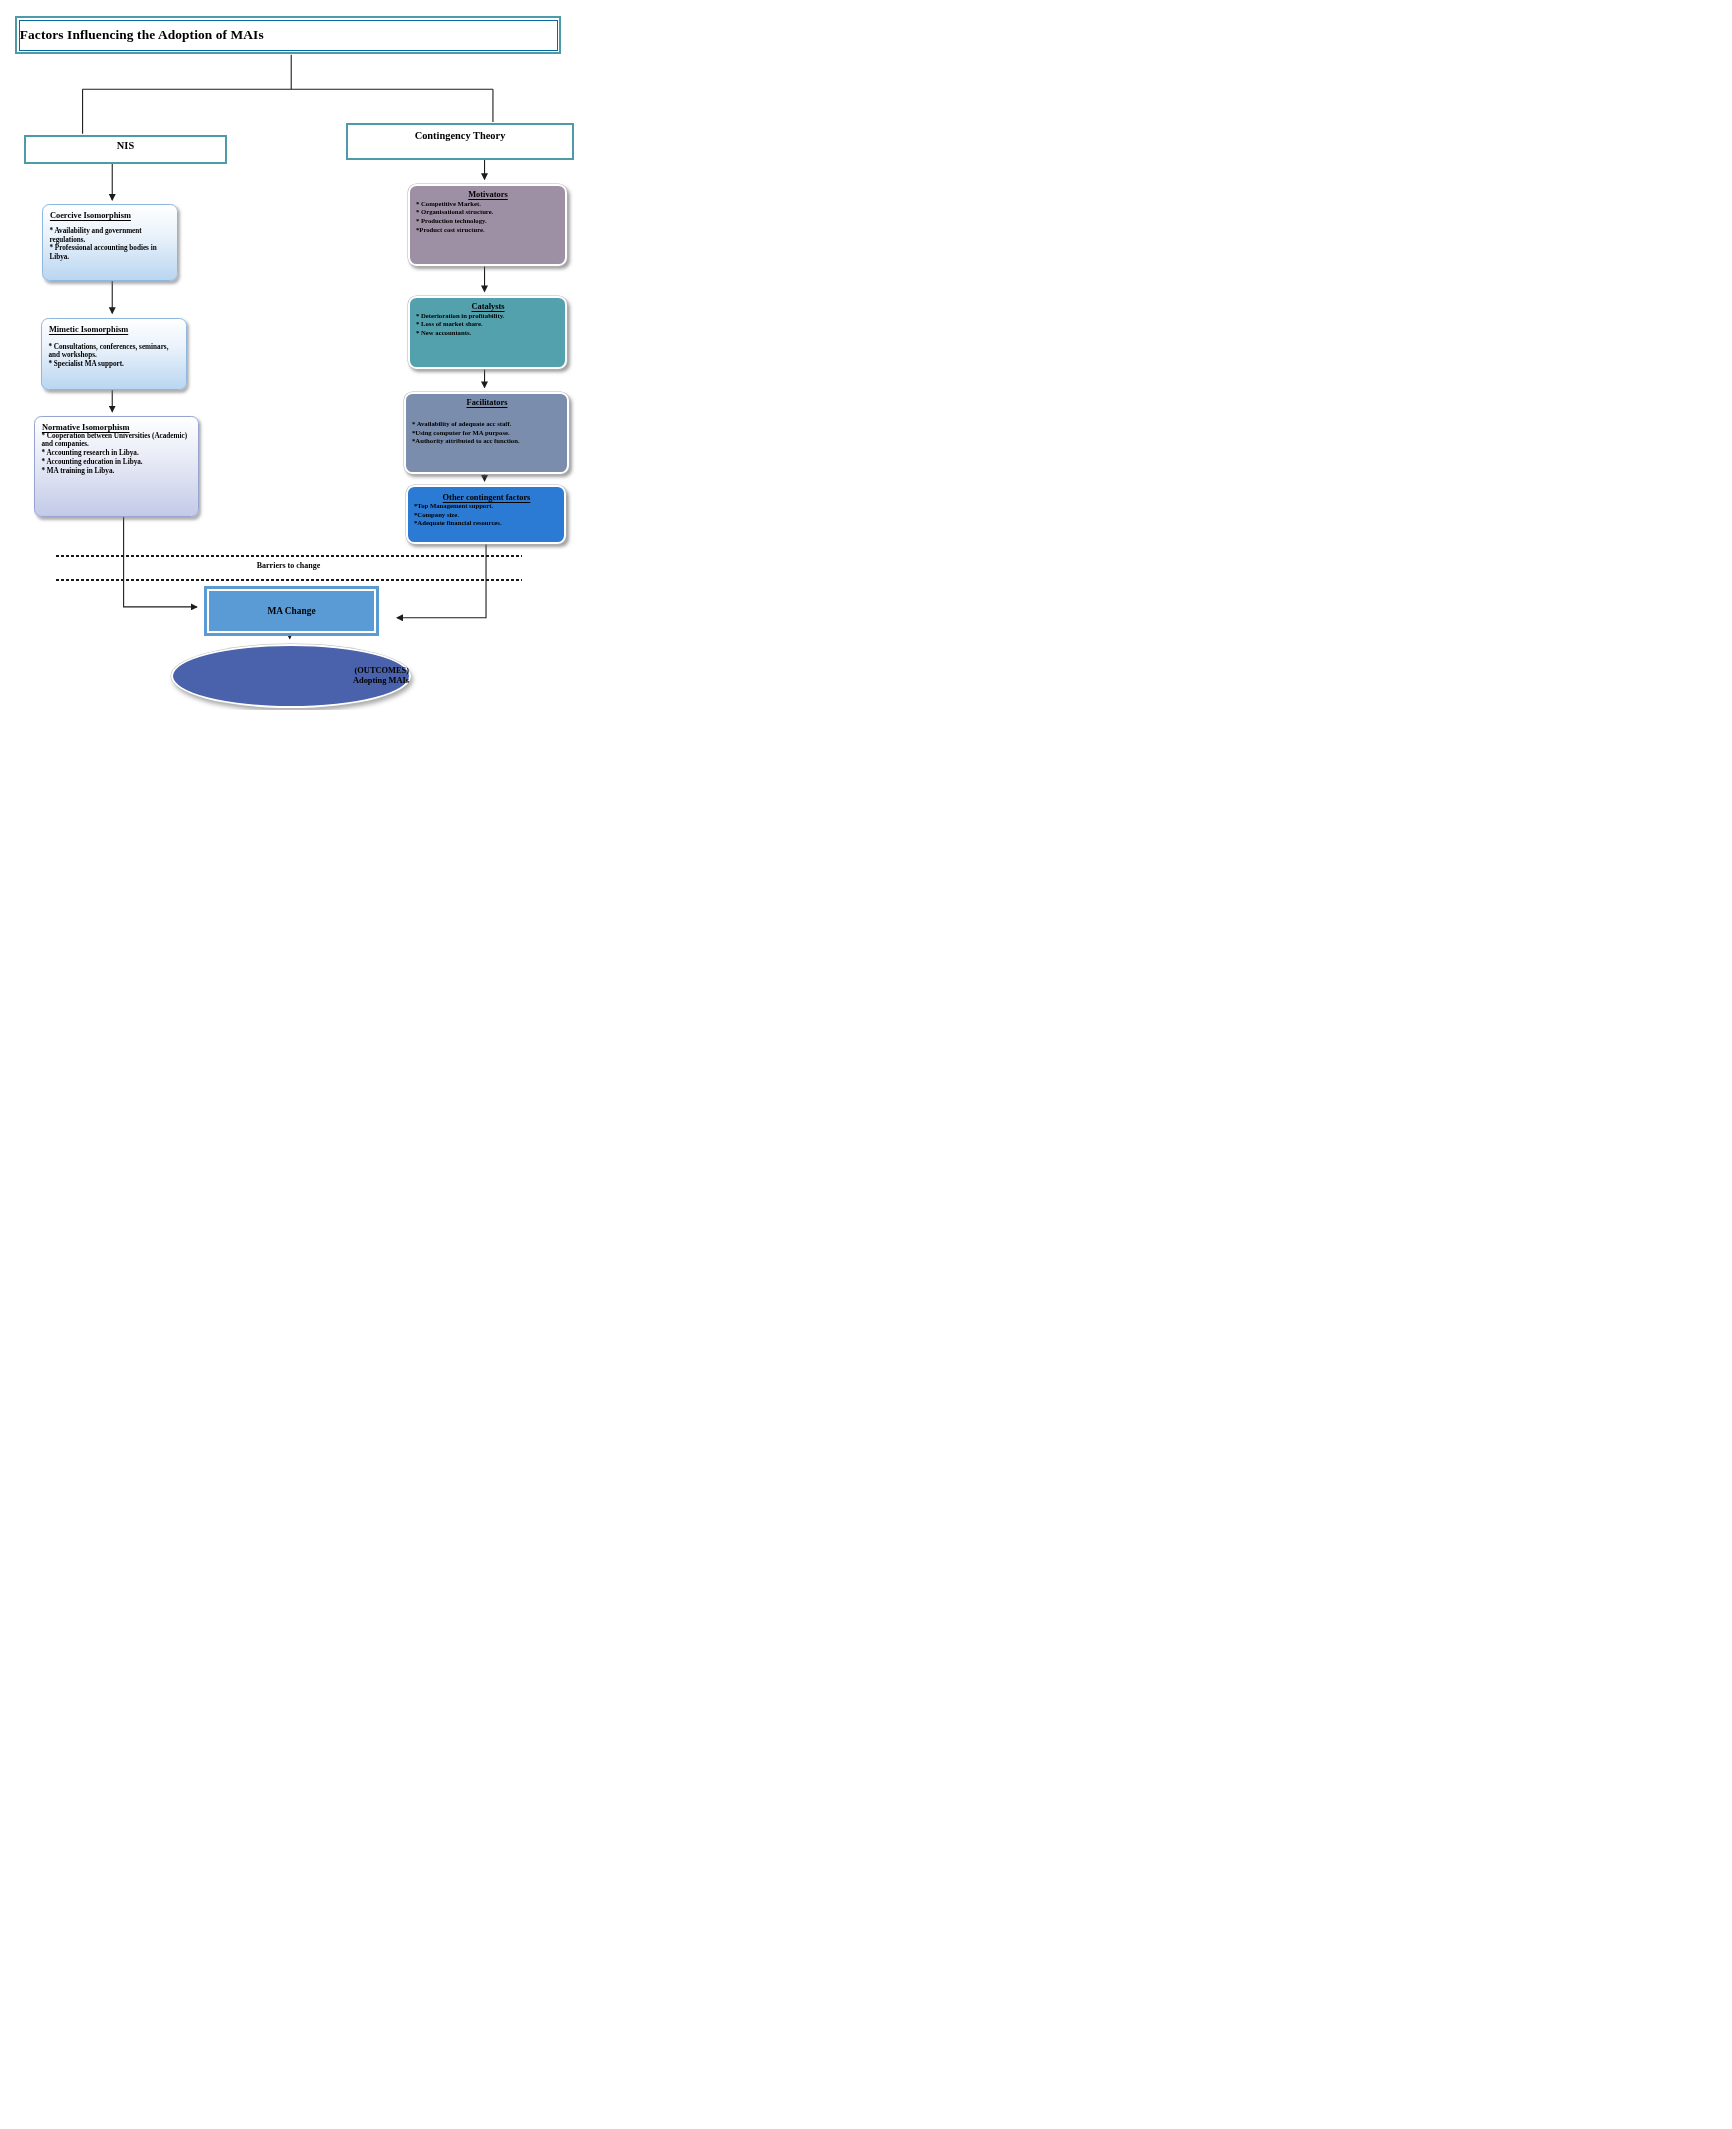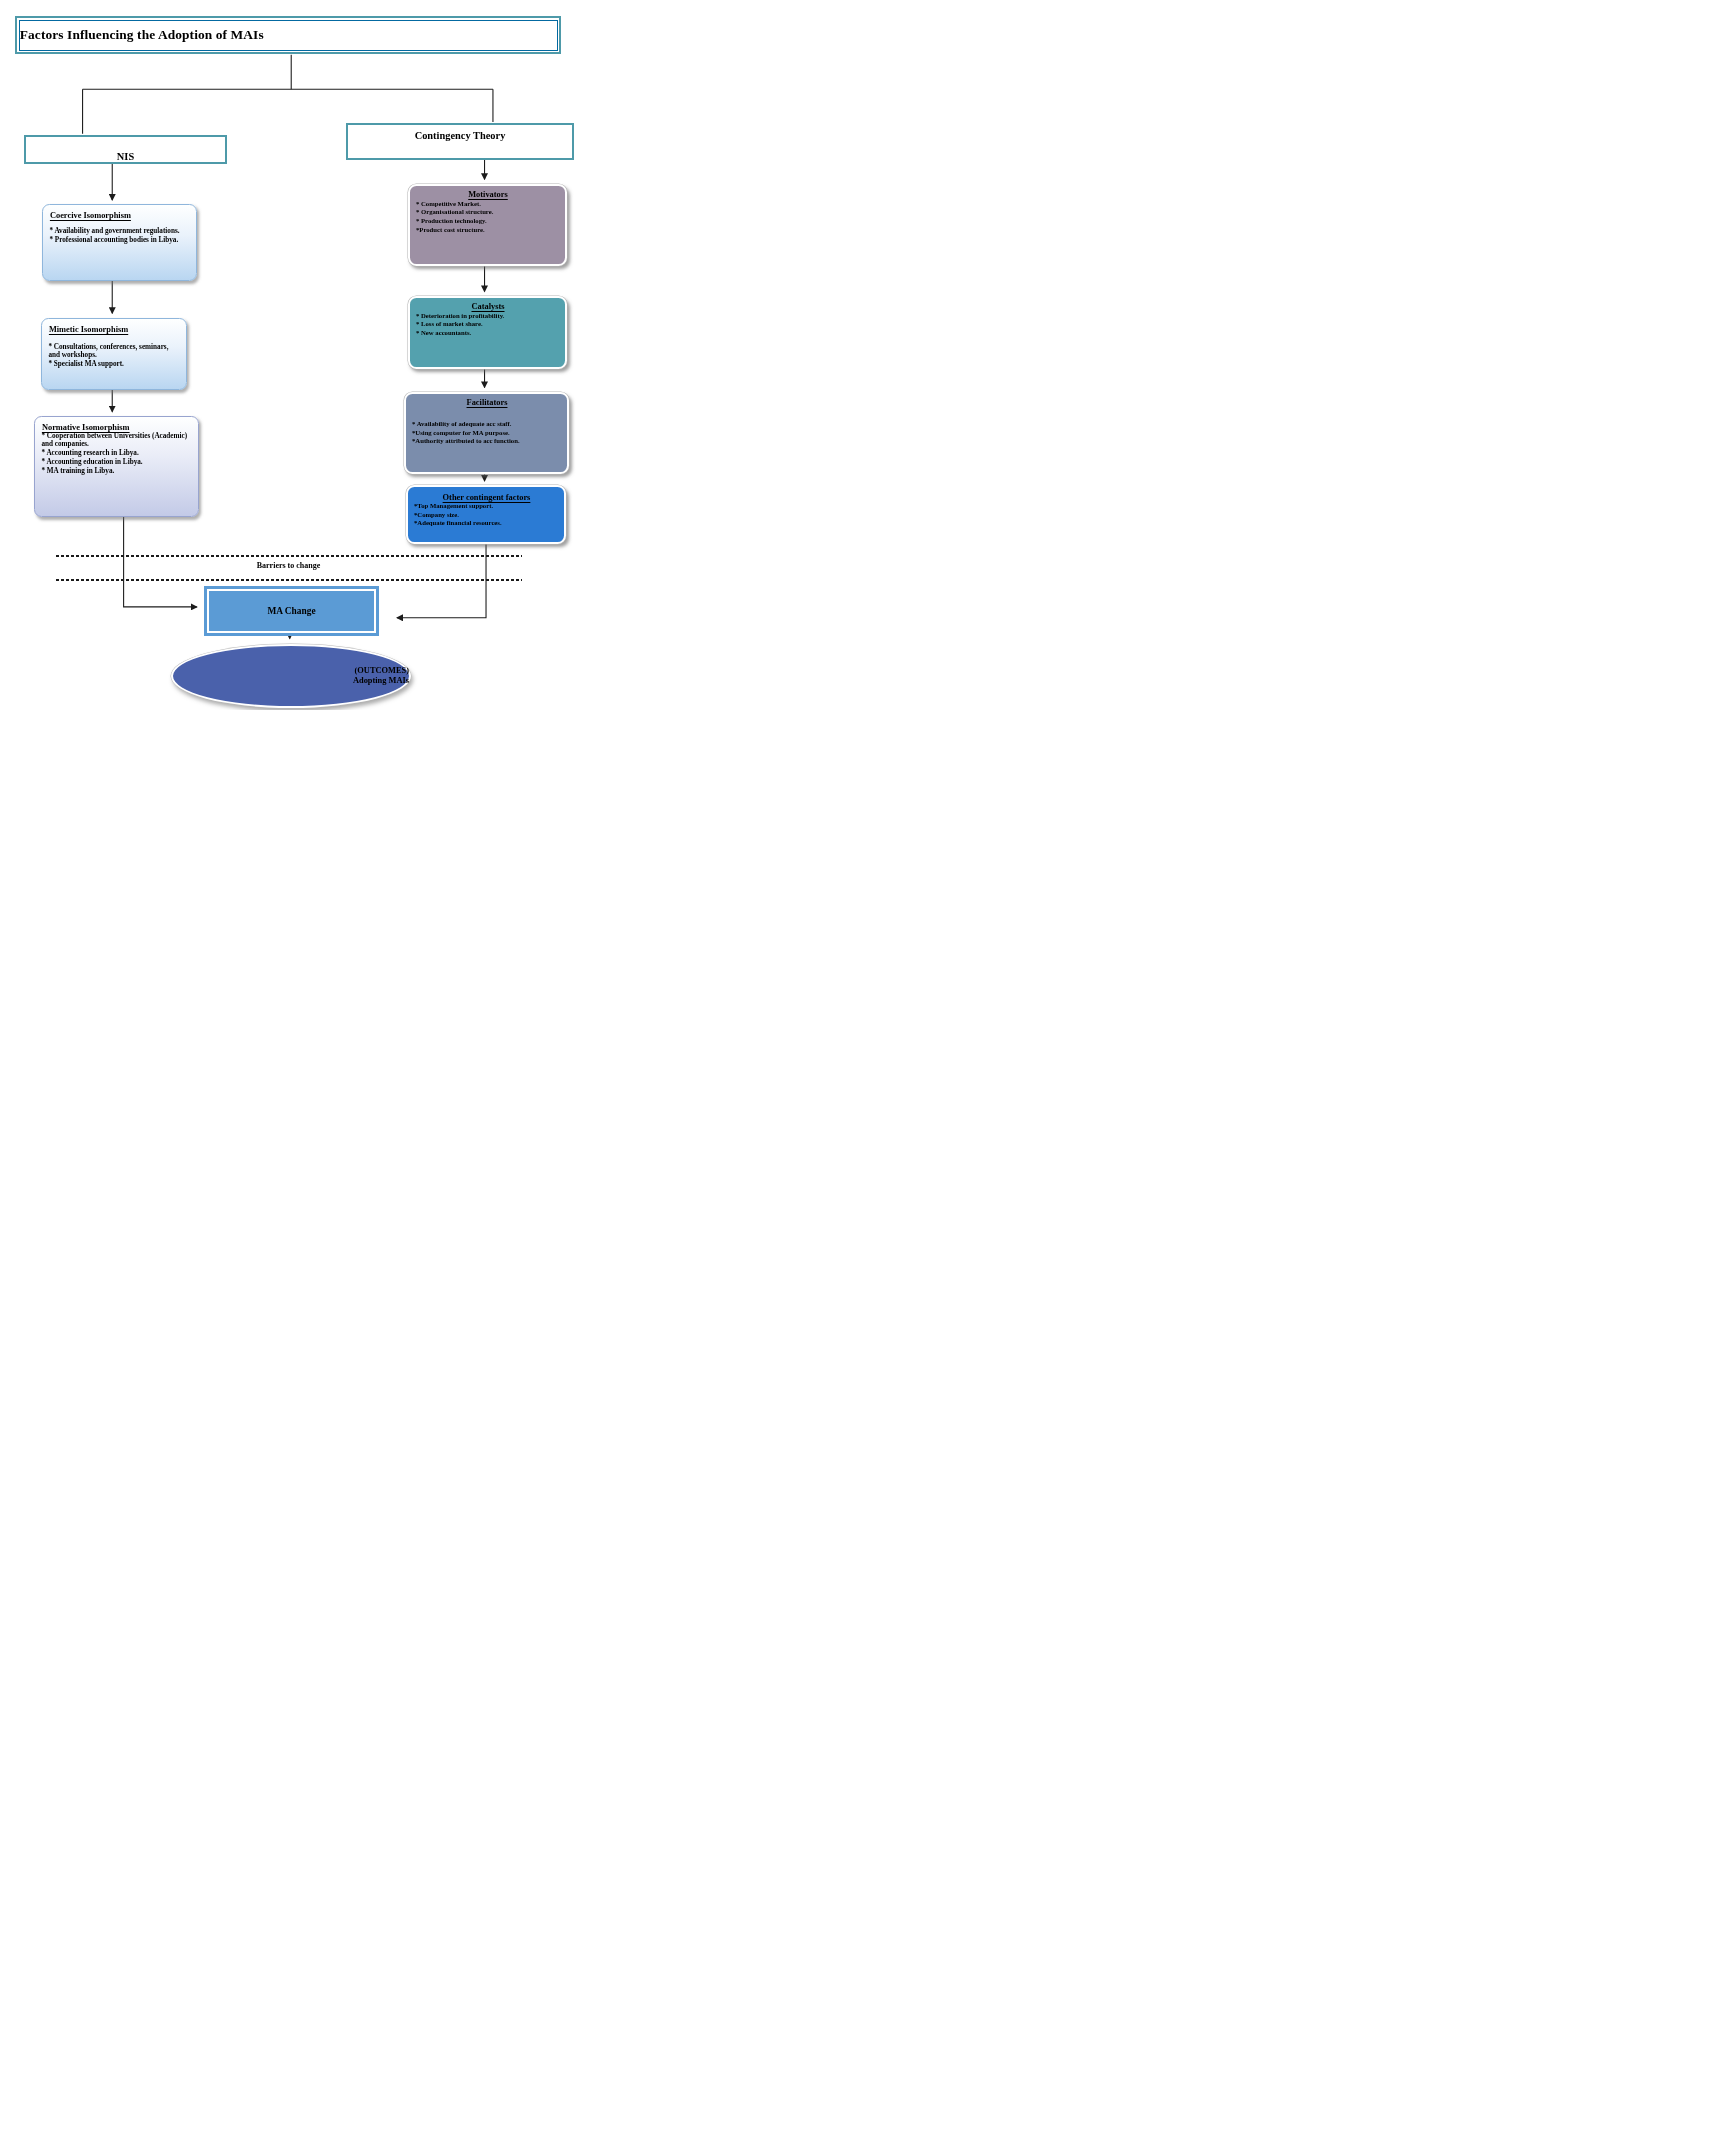--- a/index.html
+++ b/index.html
@@ -12,38 +12,38 @@
   
   .title-box{position:absolute;left:15.3px;top:16.3px;width:546px;height:38px;
     border:2.5px solid #4e9aa9;box-sizing:border-box;background:#fff;}
   .title-inner{position:absolute;inset:1.5px;border:1px solid #0369a1;
     display:flex;align-items:center;justify-content:flex-start;}
   .title-text{font-size:13.4px;font-weight:bold;letter-spacing:0.1px;}
 
   
   .hdr-box{position:absolute;box-sizing:border-box;border:2px solid #4e9aa9;background:#fff;
     text-align:center;}
-  .hdr-nis{left:24px;top:135px;width:203px;height:29px;padding-top:14px;}
+  .hdr-nis{left:24px;top:135px;width:203px;height:29px;padding-top:3px;}
   .hdr-ct{left:346px;top:123px;width:228px;height:37px;padding-top:5.4px;}
   .hdr-text{font-size:10.4px;font-weight:bold;}
 
   
   .gradbox{position:absolute;box-sizing:border-box;border-radius:7.4px;
     border:1px solid #8fb6dc;
     background:linear-gradient(180deg,#feffff 0%,#eaf2fb 40%,#b9d6f1 100%);
     box-shadow:2px 2.5px 3px rgba(110,110,110,.55);
     padding:4.5px 6px 3px 6.4px;}
   .gradbox.normative{border-color:#98a4cf;
     background:linear-gradient(180deg,#feffff 0%,#e9ecf7 40%,#c3cae7 100%);}
   .gb-head{font-size:8.4px;font-weight:bold;text-decoration:underline;
     text-underline-offset:1.5px;margin:1px 0 0 0.5px;}
   .gb-items{font-size:7.2px;font-weight:bold;line-height:1.22;margin-top:7.4px;}
   .gb-items .li{margin:0;}
 
-  .box-coercive{left:42px;top:204px;width:155px;height:77px;}
+  .box-coercive{left:42px;top:204px;width:136px;height:77px;}
   .box-mimetic{left:41px;top:318px;width:146px;height:72px;}
   .box-normative{left:34px;top:416px;width:165px;height:101px;}
   .box-mimetic .gb-items{margin-top:9px;}
   .box-normative .gb-items{margin-top:0;}
 
   
   .rbox{position:absolute;box-sizing:border-box;border-radius:8.4px;
     border:2px solid #ffffff;box-shadow:0 0 0 0.5px #b5b5b5,2.5px 3px 3.5px rgba(95,95,95,.6);
     padding:3px 5px 2px 6px;}
   .rb-head{text-align:center;font-size:8.4px;font-weight:bold;text-decoration:underline;

